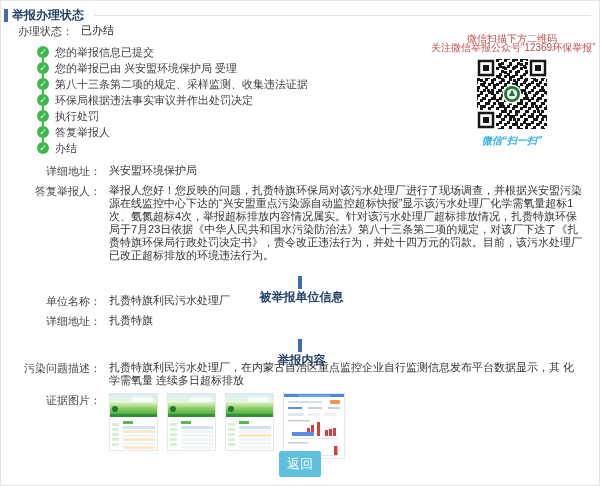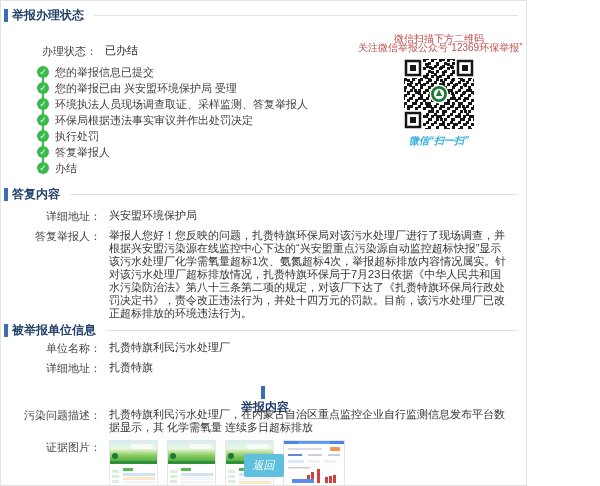--- a/index.html
+++ b/index.html
@@ -1,17 +1,17 @@
 <!DOCTYPE html>
 <html><head>
 <meta charset="utf-8">
 <style>
   html,body{margin:0;padding:0;background:#fff;}
   .page{
-    width:527px;height:486px;box-sizing:border-box;position:relative;
+    width:600px;height:486px;box-sizing:border-box;position:relative;
     background:#fff;border:1px solid #e3e3e3;overflow:hidden;
     font-family:"Liberation Sans","DejaVu Sans",sans-serif;
     font-size:11px;color:#333;
   }
   
   .sec-title{display:flex;align-items:center;margin:7px 4px 0 3px;height:14px;}
   .sec-bar{width:4px;height:13px;background:#3a6db4;flex:0 0 auto;}
   .sec-txt{font-weight:bold;font-size:12px;color:#21406b;margin-left:4px;white-space:nowrap;}
   .sec-rule{flex:1;height:1px;background:#dde3ea;margin:0 4px 0 10px;}
   
@@ -44,50 +44,50 @@
   .tg-side{position:absolute;left:2px;top:6px;width:7px;height:24px;
     background:repeating-linear-gradient(180deg,#d9efd9 0 3px,#fff 3px 5px);}
   .tg-btn{width:10px;height:3px;background:#57b94d;margin:2px 0 2px 11px;}
   .tg-th{height:3px;background:#cfe3f0;margin-left:11px;}
   .tg-tr{height:3px;background:#f3f6f9;margin:1px 0 0 11px;}
   .tg-tr.warn{background:#fbe9c8;}
   .thumb-c{width:60px;height:64px;background:#fff;border:1px solid #e6e6e6;cursor:pointer;}
   
   .back-wrap{position:absolute;left:0;right:0;bottom:8px;text-align:center;}
   .back-btn{display:inline-block;min-width:40px;padding:4px 8px;background:#5fc0dd;color:#fff;
-    border:none;border-radius:2px;font-size:11px;font-family:inherit;cursor:pointer;font-style:italic;}
+    border:none;border-radius:2px;font-size:13px;font-family:inherit;cursor:pointer;}
 </style>
 </head>
 <body>
 
 <div class="page">
 
   <div class="sec-title">
     <span class="sec-bar"></span>
     <span class="sec-txt">举报办理状态</span>
     <span class="sec-rule"></span>
   </div>
 
-  <div class="row" style="margin-top:22px;padding-left:24px;">
+  <div class="row" style="margin-top:2px;">
     <span class="lbl w72">办理状态：</span>
     <span class="val strong">已办结</span>
   </div>
 
   <ul class="timeline">
     <li class="step">
       <span class="step-ico">✓</span>
       <span class="step-txt">您的举报信息已提交</span>
     </li>
     <li class="step">
       <span class="step-ico">✓</span>
       <span class="step-txt">您的举报已由 兴安盟环境保护局 受理</span>
     </li>
     <li class="step">
       <span class="step-ico">✓</span>
-      <span class="step-txt">环境执法人员现场调查取证、采样监测、答复举报人</span>
+      <span class="step-txt">第八十三条第二项的规定、采样监测、收集违法证据</span>
     </li>
     <li class="step">
       <span class="step-ico">✓</span>
       <span class="step-txt">环保局根据违法事实审议并作出处罚决定</span>
     </li>
     <li class="step">
       <span class="step-ico">✓</span>
       <span class="step-txt">执行处罚</span>
     </li>
     <li class="step">
@@ -135,36 +135,31 @@
           <rect x="8" y="60" width="6" height="6"></rect>
       </g>
       <circle cx="37" cy="37" r="9.5" fill="#fff"></circle>
       <circle cx="37" cy="37" r="8" fill="#1d7a34"></circle>
       <circle cx="37" cy="37" r="5.2" fill="#fff"></circle>
       <path d="M37 32.5 l3.2 6.5 h-6.4 z" fill="#1d7a34"></path>
     </svg>
     <div class="qr-caption">微信“扫一扫”</div>
   </div>
 
-  <div class="sec-title" style="margin-top:11px;">
-    <span class="sec-bar"></span>
-    <span class="sec-txt">答复内容</span>
-    <span class="sec-rule"></span>
-  </div>
 
   <div class="row" style="margin-top:8px;">
     <span class="lbl w100">详细地址：</span>
     <span class="val">兴安盟环境保护局</span>
   </div>
   <div class="row" style="margin-top:5px;">
     <span class="lbl w100">答复举报人：</span>
     <span class="val">举报人您好！您反映的问题，扎赉特旗环保局对该污水处理厂进行了现场调查，并根据兴安盟污染源在线监控中心下达的“兴安盟重点污染源自动监控超标快报”显示该污水处理厂化学需氧量超标1次、氨氮超标4次，举报超标排放内容情况属实。针对该污水处理厂超标排放情况，扎赉特旗环保局于7月23日依据《中华人民共和国水污染防治法》第八十三条第二项的规定，对该厂下达了《扎赉特旗环保局行政处罚决定书》，责令改正违法行为，并处十四万元的罚款。目前，该污水处理厂已改正超标排放的环境违法行为。</span>
   </div>
 
-  <div class="sec-title" style="margin-top:3px;">
+  <div class="sec-title" style="margin-top:14px;flex-direction:column;">
     <span class="sec-bar"></span>
     <span class="sec-txt">被举报单位信息</span>
     <span class="sec-rule"></span>
   </div>
 
   <div class="row" style="margin-top:4px;">
     <span class="lbl w100">单位名称：</span>
     <span class="val">扎赉特旗利民污水处理厂</span>
   </div>
   <div class="row" style="margin-top:5px;">

